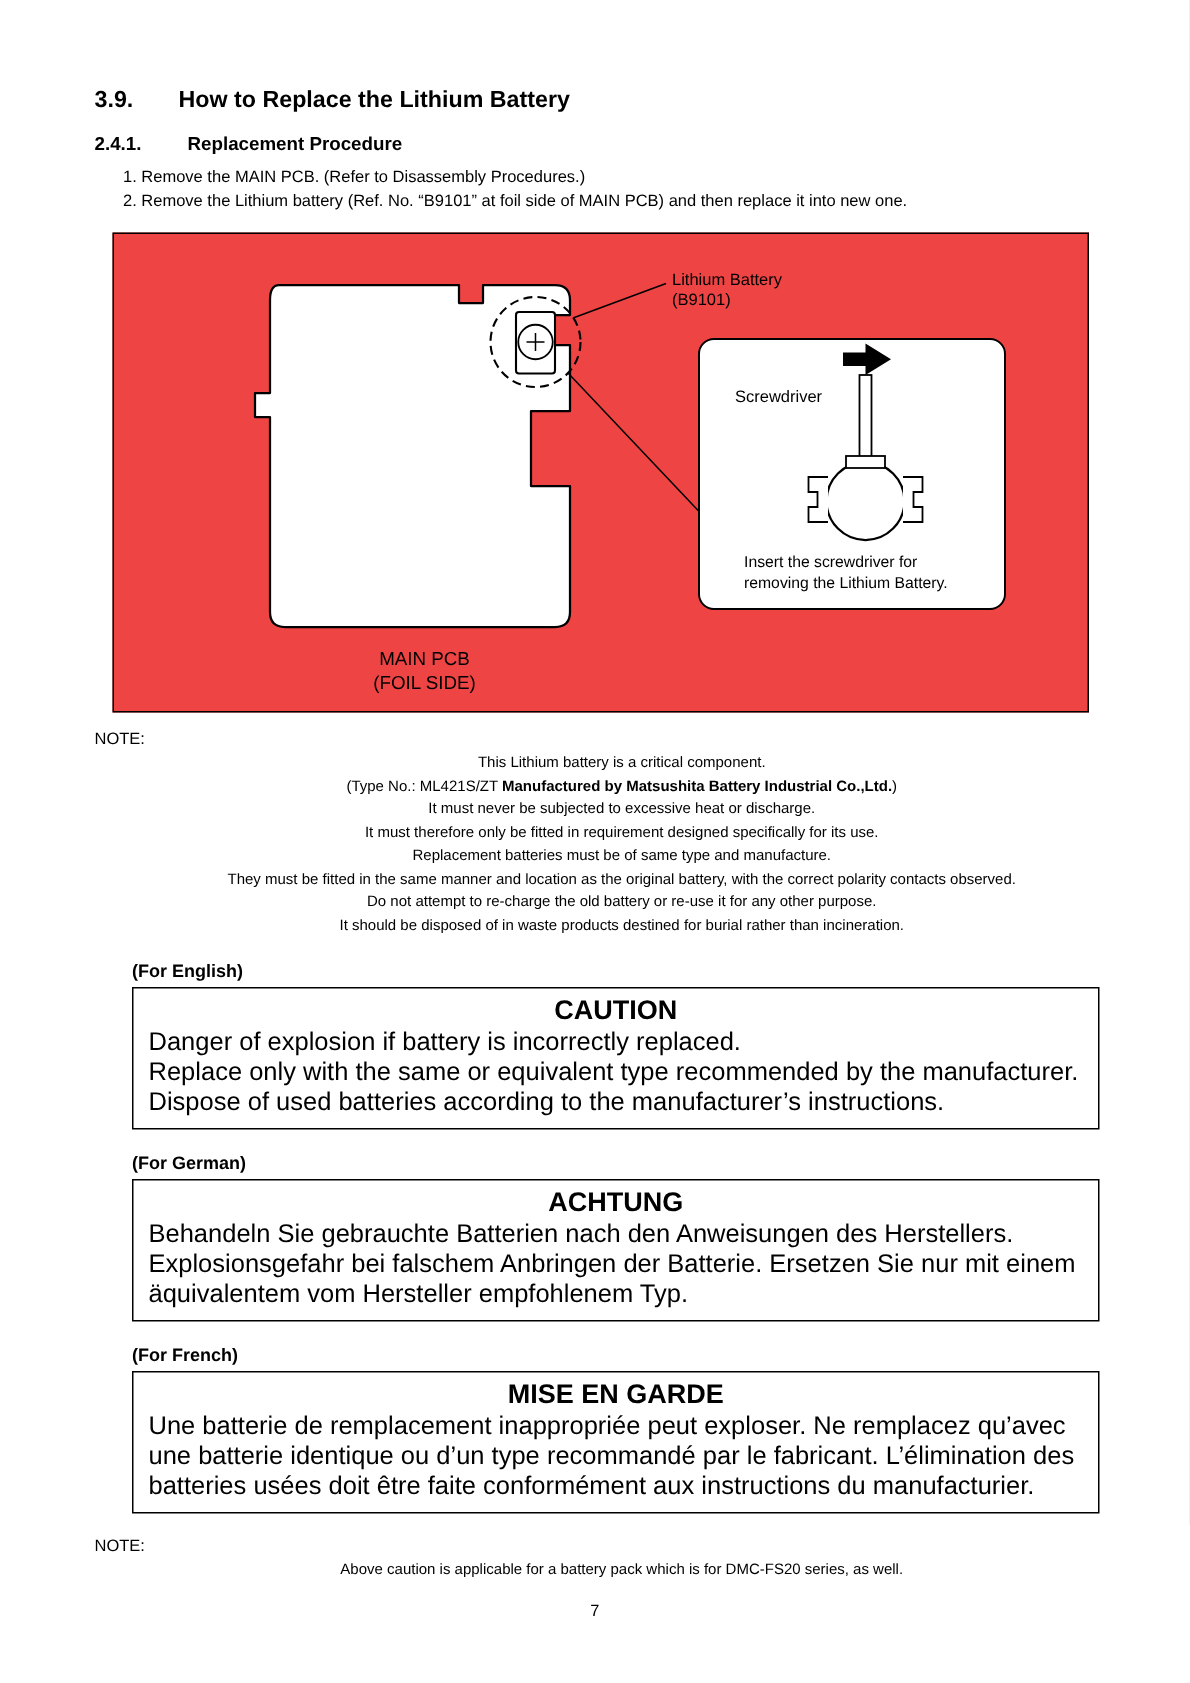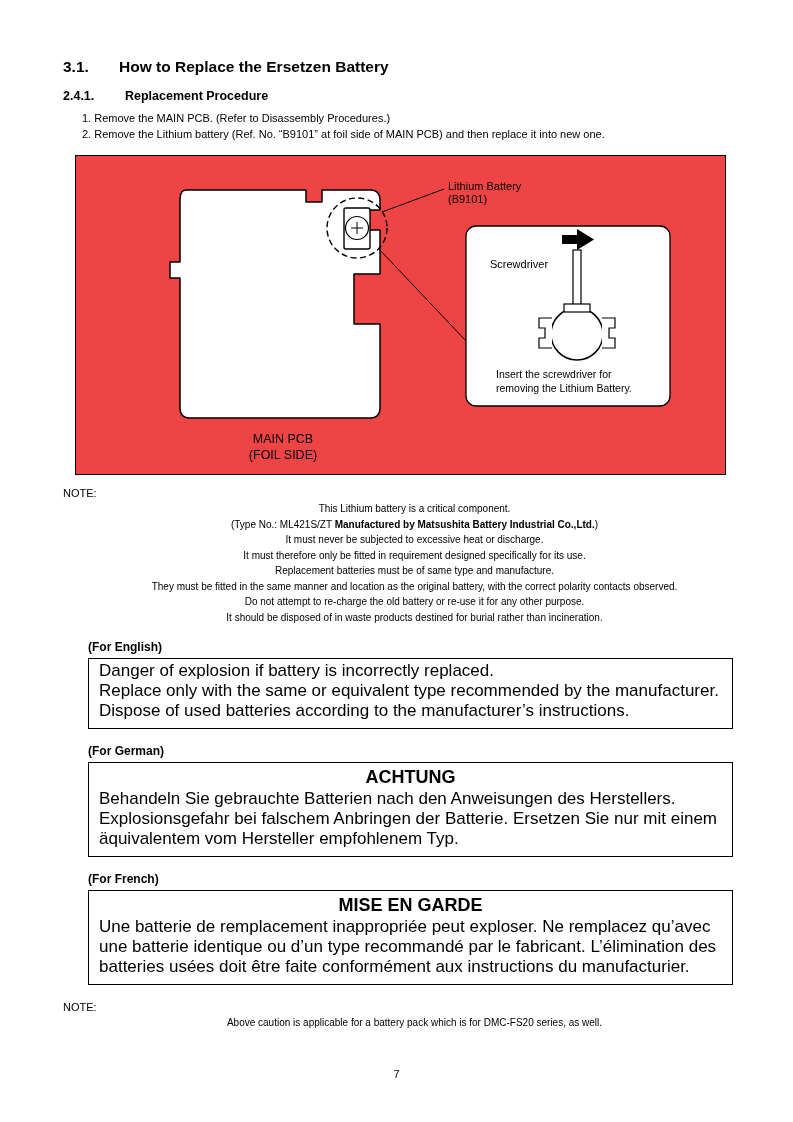--- a/index.html
+++ b/index.html
@@ -57,22 +57,22 @@
     font-size: 11px;
   }
 </style>
 </head>
 <body>
 
 <div class="page">
   <div class="content">
 
     <div class="sec-title">
-      <span class="num">3.1.</span>
-      <span>How to Replace the Ersetzen Battery</span>
+      <span class="num">3.9.</span>
+      <span>How to Replace the Lithium Battery</span>
     </div>
 
     <div class="subsec-title">
       <span class="num">2.4.1.</span>
       <span>Replacement Procedure</span>
     </div>
 
     <div class="steps">
       <div>1. Remove the MAIN PCB. (Refer to Disassembly Procedures.)</div>
       <div>2. Remove the Lithium battery (Ref. No. “B9101” at foil side of MAIN PCB) and then replace it into new one.</div>
@@ -124,20 +124,21 @@
         <div>It must therefore only be fitted in requirement designed specifically for its use.</div>
         <div>Replacement batteries must be of same type and manufacture.</div>
         <div>They must be fitted in the same manner and location as the original battery, with the correct polarity contacts observed.</div>
         <div>Do not attempt to re-charge the old battery or re-use it for any other purpose.</div>
         <div>It should be disposed of in waste products destined for burial rather than incineration.</div>
       </div>
     </div>
 
     <div class="lang-label">(For English)</div>
     <div class="caution-box">
+      <div class="caution-heading">CAUTION</div>
       <div class="caution-line">Danger of explosion if battery is incorrectly replaced.</div>
       <div class="caution-line">Replace only with the same or equivalent type recommended by the manufacturer.</div>
       <div class="caution-line">Dispose of used batteries according to the manufacturer’s instructions.</div>
     </div>
 
     <div class="lang-label">(For German)</div>
     <div class="caution-box">
       <div class="caution-heading">ACHTUNG</div>
       <div class="caution-line">Behandeln Sie gebrauchte Batterien nach den Anweisungen des Herstellers.</div>
       <div class="caution-line">Explosionsgefahr bei falschem Anbringen der Batterie. Ersetzen Sie nur mit einem äquivalentem vom Hersteller empfohlenem Typ.</div>

